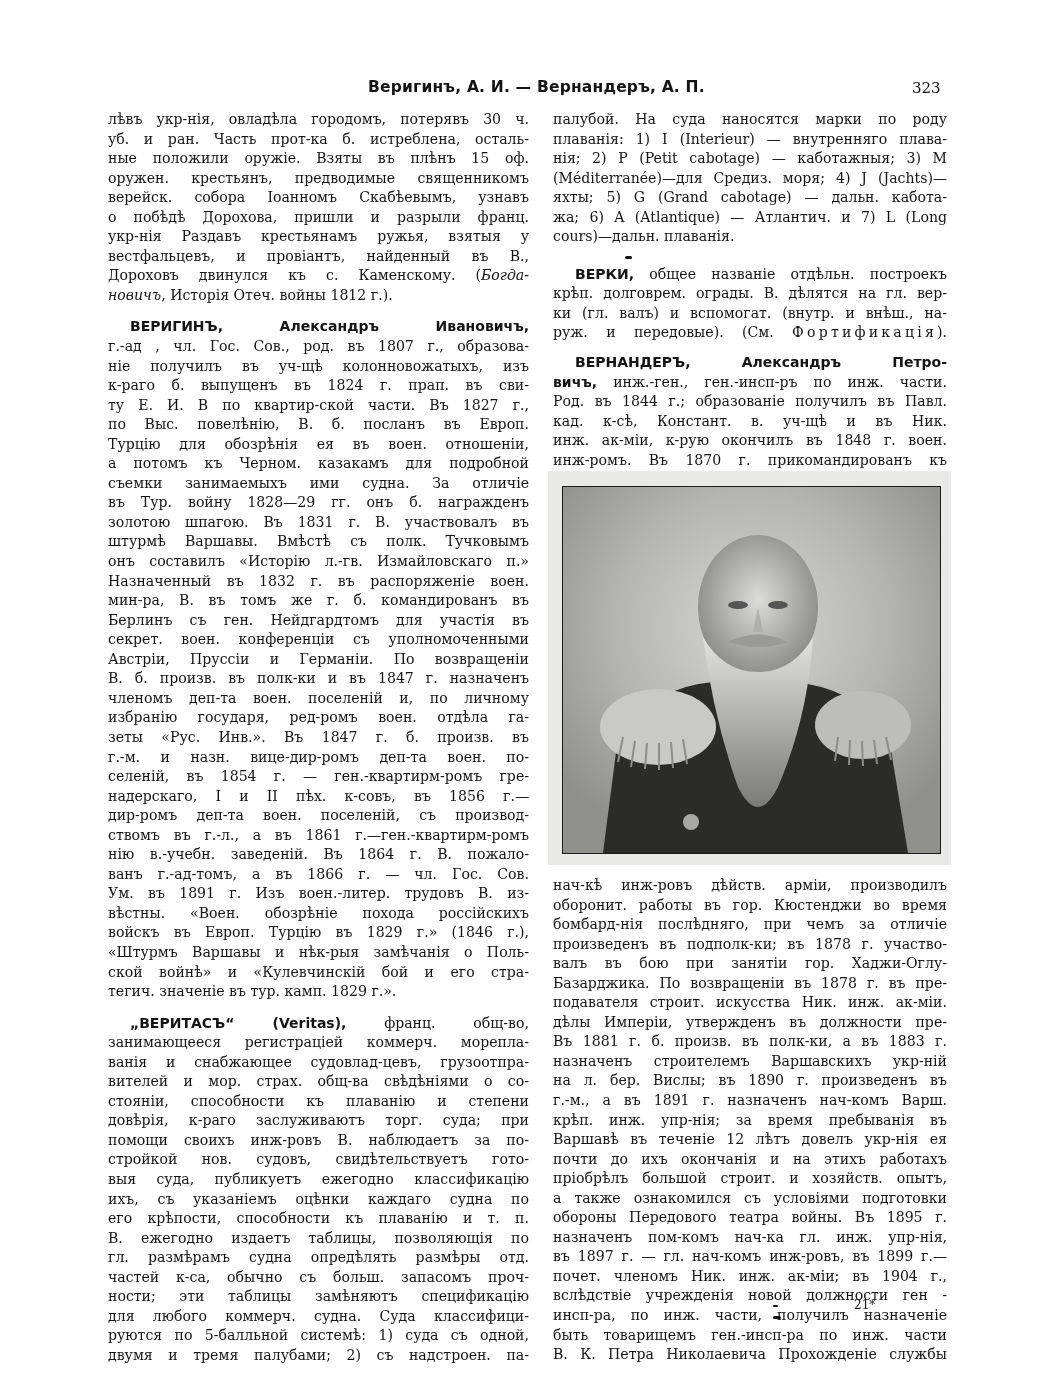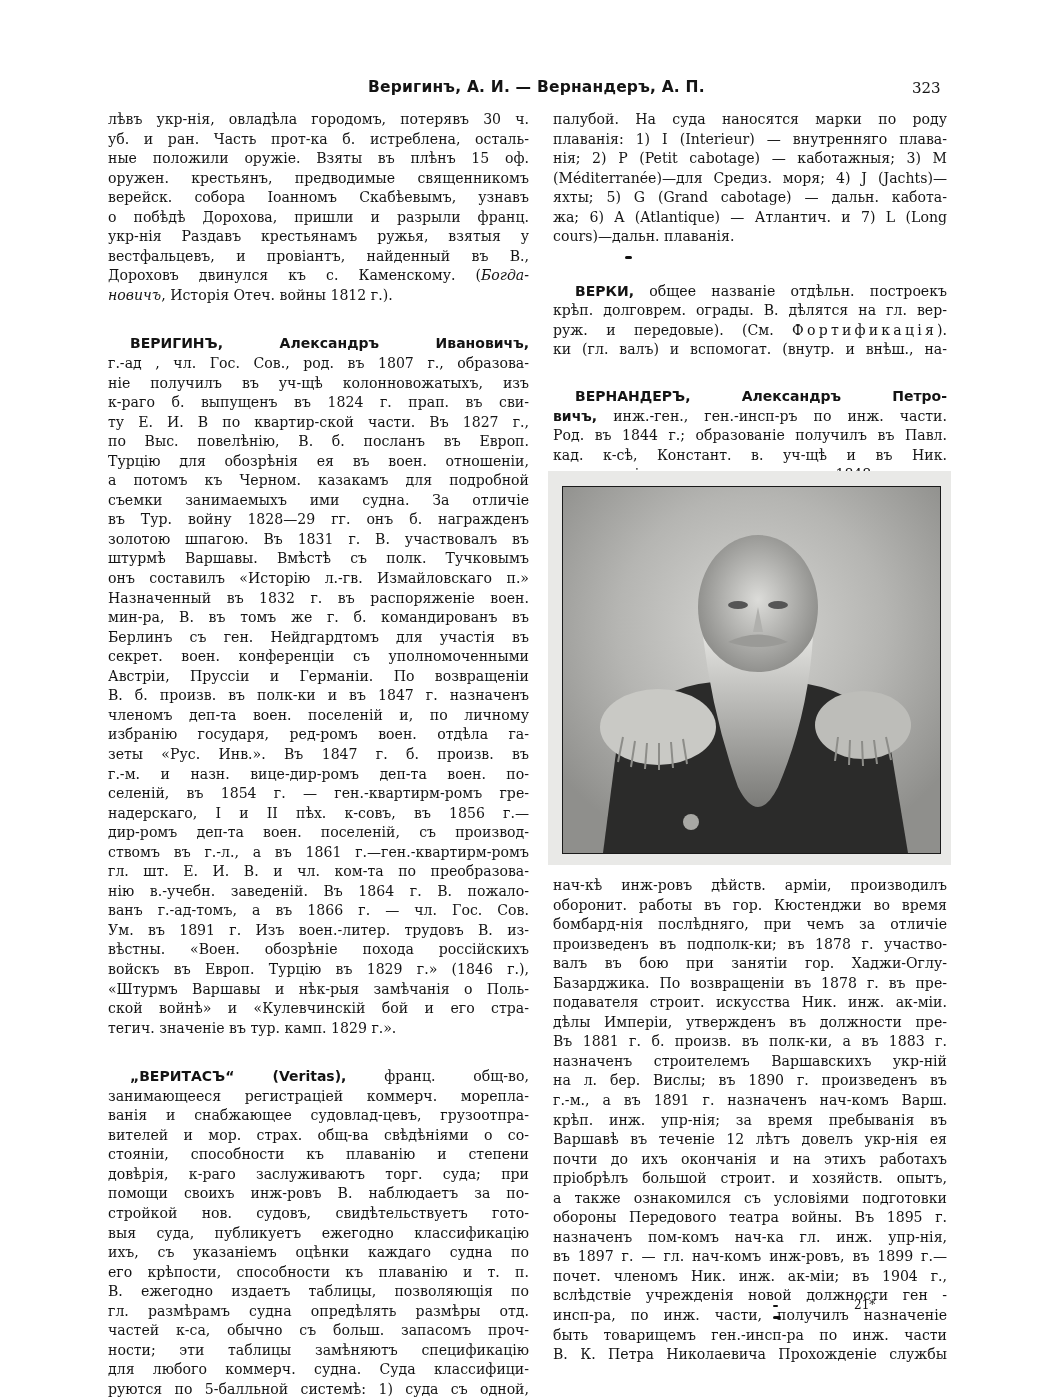--- a/index.html
+++ b/index.html
@@ -12,21 +12,21 @@
   .col { position: absolute; font-size: 14.1px; line-height: 19.55px; text-align: justify; }
   .col-left { left: 108px; top: 110px; width: 421px; }
   .col-right-top { left: 553px; top: 110px; width: 394px; }
   .col-right-bottom { left: 553px; top: 876px; width: 394px; }
   .line { display: block; white-space: nowrap; text-align: justify; text-align-last: justify; height: 19.55px; overflow: visible; }
   .line.last { text-align-last: left; }
   .hw { font-family: "DejaVu Sans", "Liberation Sans", sans-serif; font-weight: bold; font-size: 14px; }
   .it { font-style: italic; }
   .spaced { letter-spacing: 3.2px; }
   .gap { height: 12px; }
-  .indent { padding-left: 22px; margin-top: 17px; }
+  .indent { padding-left: 22px; }
   .photo-mat { position: absolute; left: 548px; top: 471px; width: 403px; height: 394px; background: #e9e9e7; }
   .photo-frame { position: absolute; left: 562px; top: 486px; width: 377px; height: 366px;
                  border: 1.5px solid #1a1a1a; overflow: hidden;
                  background: radial-gradient(ellipse at 50% 40%, #cfcfcc 0%, #b9b9b6 45%, #a6a6a3 75%, #9c9c99 100%); }
   .sig { position: absolute; left: 854px; top: 1298px; font-size: 12px; }
   .dash-mark { position: absolute; background: #111; border-radius: 2px; }
 </style>
 </head>
 <body>
 
@@ -72,21 +72,20 @@
     <span class="line">Австріи, Пруссіи и Германіи. По возвращеніи</span>
     <span class="line">В. б. произв. въ полк-ки и въ 1847 г. назначенъ</span>
     <span class="line">членомъ деп-та воен. поселеній и, по личному</span>
     <span class="line">избранію государя, ред-ромъ воен. отдѣла га-</span>
     <span class="line">зеты «Рус. Инв.». Въ 1847 г. б. произв. въ</span>
     <span class="line">г.-м. и назн. вице-дир-ромъ деп-та воен. по-</span>
     <span class="line">селеній, въ 1854 г. — ген.-квартирм-ромъ гре-</span>
     <span class="line">надерскаго, I и II пѣх. к-совъ, въ 1856 г.—</span>
     <span class="line">дир-ромъ деп-та воен. поселеній, съ производ-</span>
     <span class="line">ствомъ въ г.-л., а въ 1861 г.—ген.-квартирм-ромъ</span>
-    <span class="line">гл. шт. Е. И. В. и чл. ком-та по преобразова-</span>
     <span class="line">нію в.-учебн. заведеній. Въ 1864 г. В. пожало-</span>
     <span class="line">ванъ г.-ад-томъ, а въ 1866 г. — чл. Гос. Сов.</span>
     <span class="line">Ум. въ 1891 г. Изъ воен.-литер. трудовъ В. из-</span>
     <span class="line">вѣстны. «Воен. обозрѣніе похода россійскихъ</span>
     <span class="line">войскъ въ Европ. Турцію въ 1829 г.» (1846 г.),</span>
     <span class="line">«Штурмъ Варшавы и нѣк-рыя замѣчанія о Поль-</span>
     <span class="line">ской войнѣ» и «Кулевчинскій бой и его стра-</span>
     <span class="line last">тегич. значеніе въ тур. камп. 1829 г.».</span>
   </div>
 
@@ -124,22 +123,22 @@
     <span class="line">яхты; 5) G (Grand cabotage) — дальн. кабота-</span>
     <span class="line">жа; 6) A (Atlantique) — Атлантич. и 7) L (Long</span>
     <span class="line last">cours)—дальн. плаванія.</span>
   </div>
 
   <div class="gap" style="height:18px"></div>
 
   <div>
     <span class="line indent"><span class="hw">ВЕРКИ,</span> <span>общее названіе отдѣльн. построекъ</span></span>
     <span class="line">крѣп. долговрем. ограды. В. дѣлятся на гл. вер-</span>
+    <span class="line">ки (гл. валъ) и вспомогат. (внутр. и внѣш., на-</span>
     <span class="line"><span>руж. и передовые). (См. </span><span class="spaced">Фортификація</span><span>).</span></span>
-    <span class="line">ки (гл. валъ) и вспомогат. (внутр. и внѣш., на-</span>
   </div>
 
   <div class="gap" style="height:10px"></div>
 
   <div>
     <span class="line indent"><span class="hw">ВЕРНАНДЕРЪ, Александръ Петро-</span></span>
     <span class="line"><span class="hw">вичъ,</span> <span>инж.-ген., ген.-инсп-ръ по инж. части.</span></span>
     <span class="line">Род. въ 1844 г.; образованіе получилъ въ Павл.</span>
     <span class="line">кад. к-сѣ, Констант. в. уч-щѣ и въ Ник.</span>
     <span class="line">инж. ак-міи, к-рую окончилъ въ 1848 г. воен.</span>

